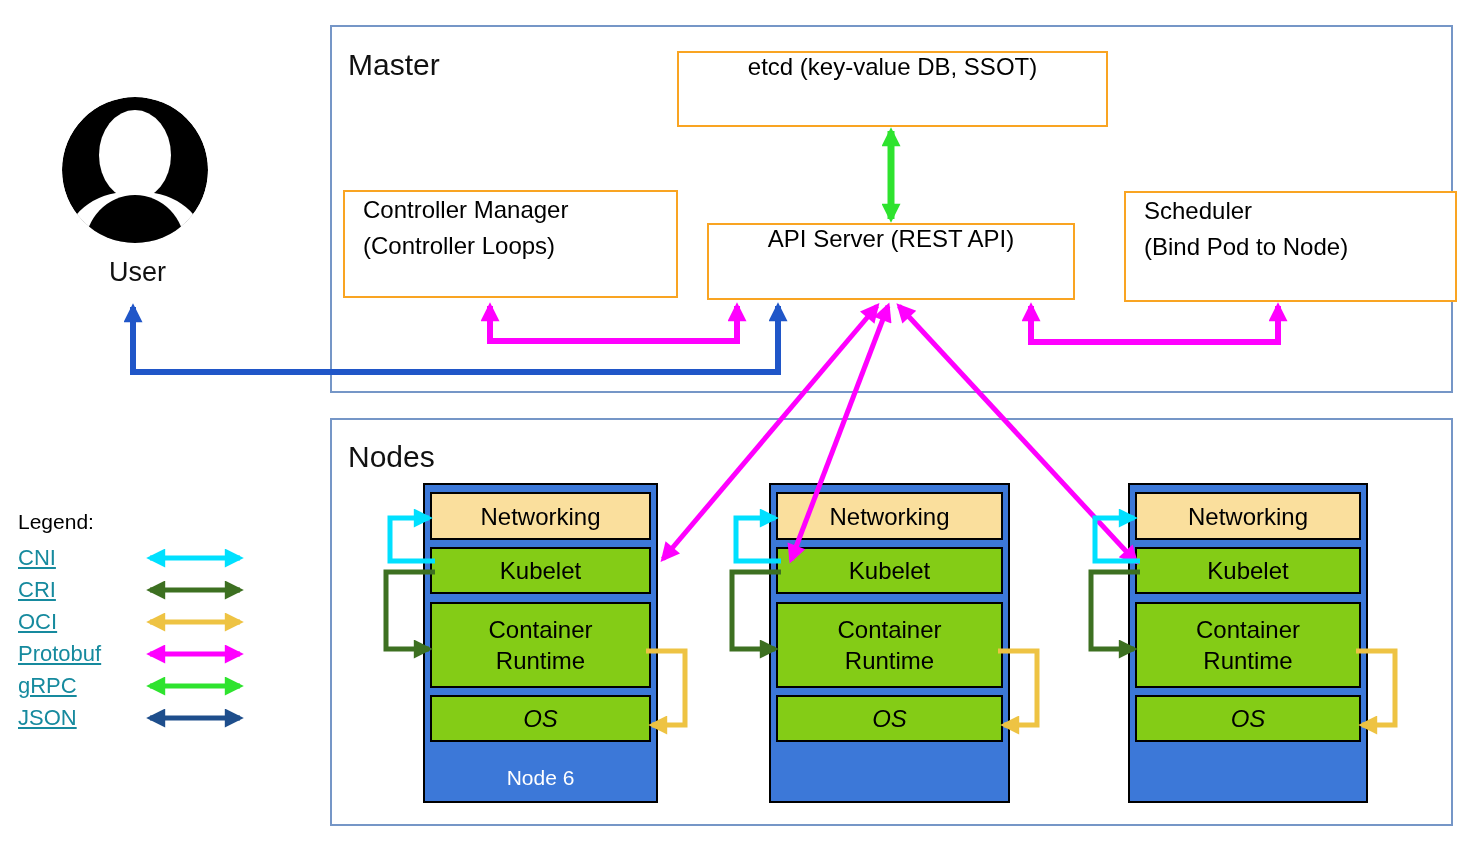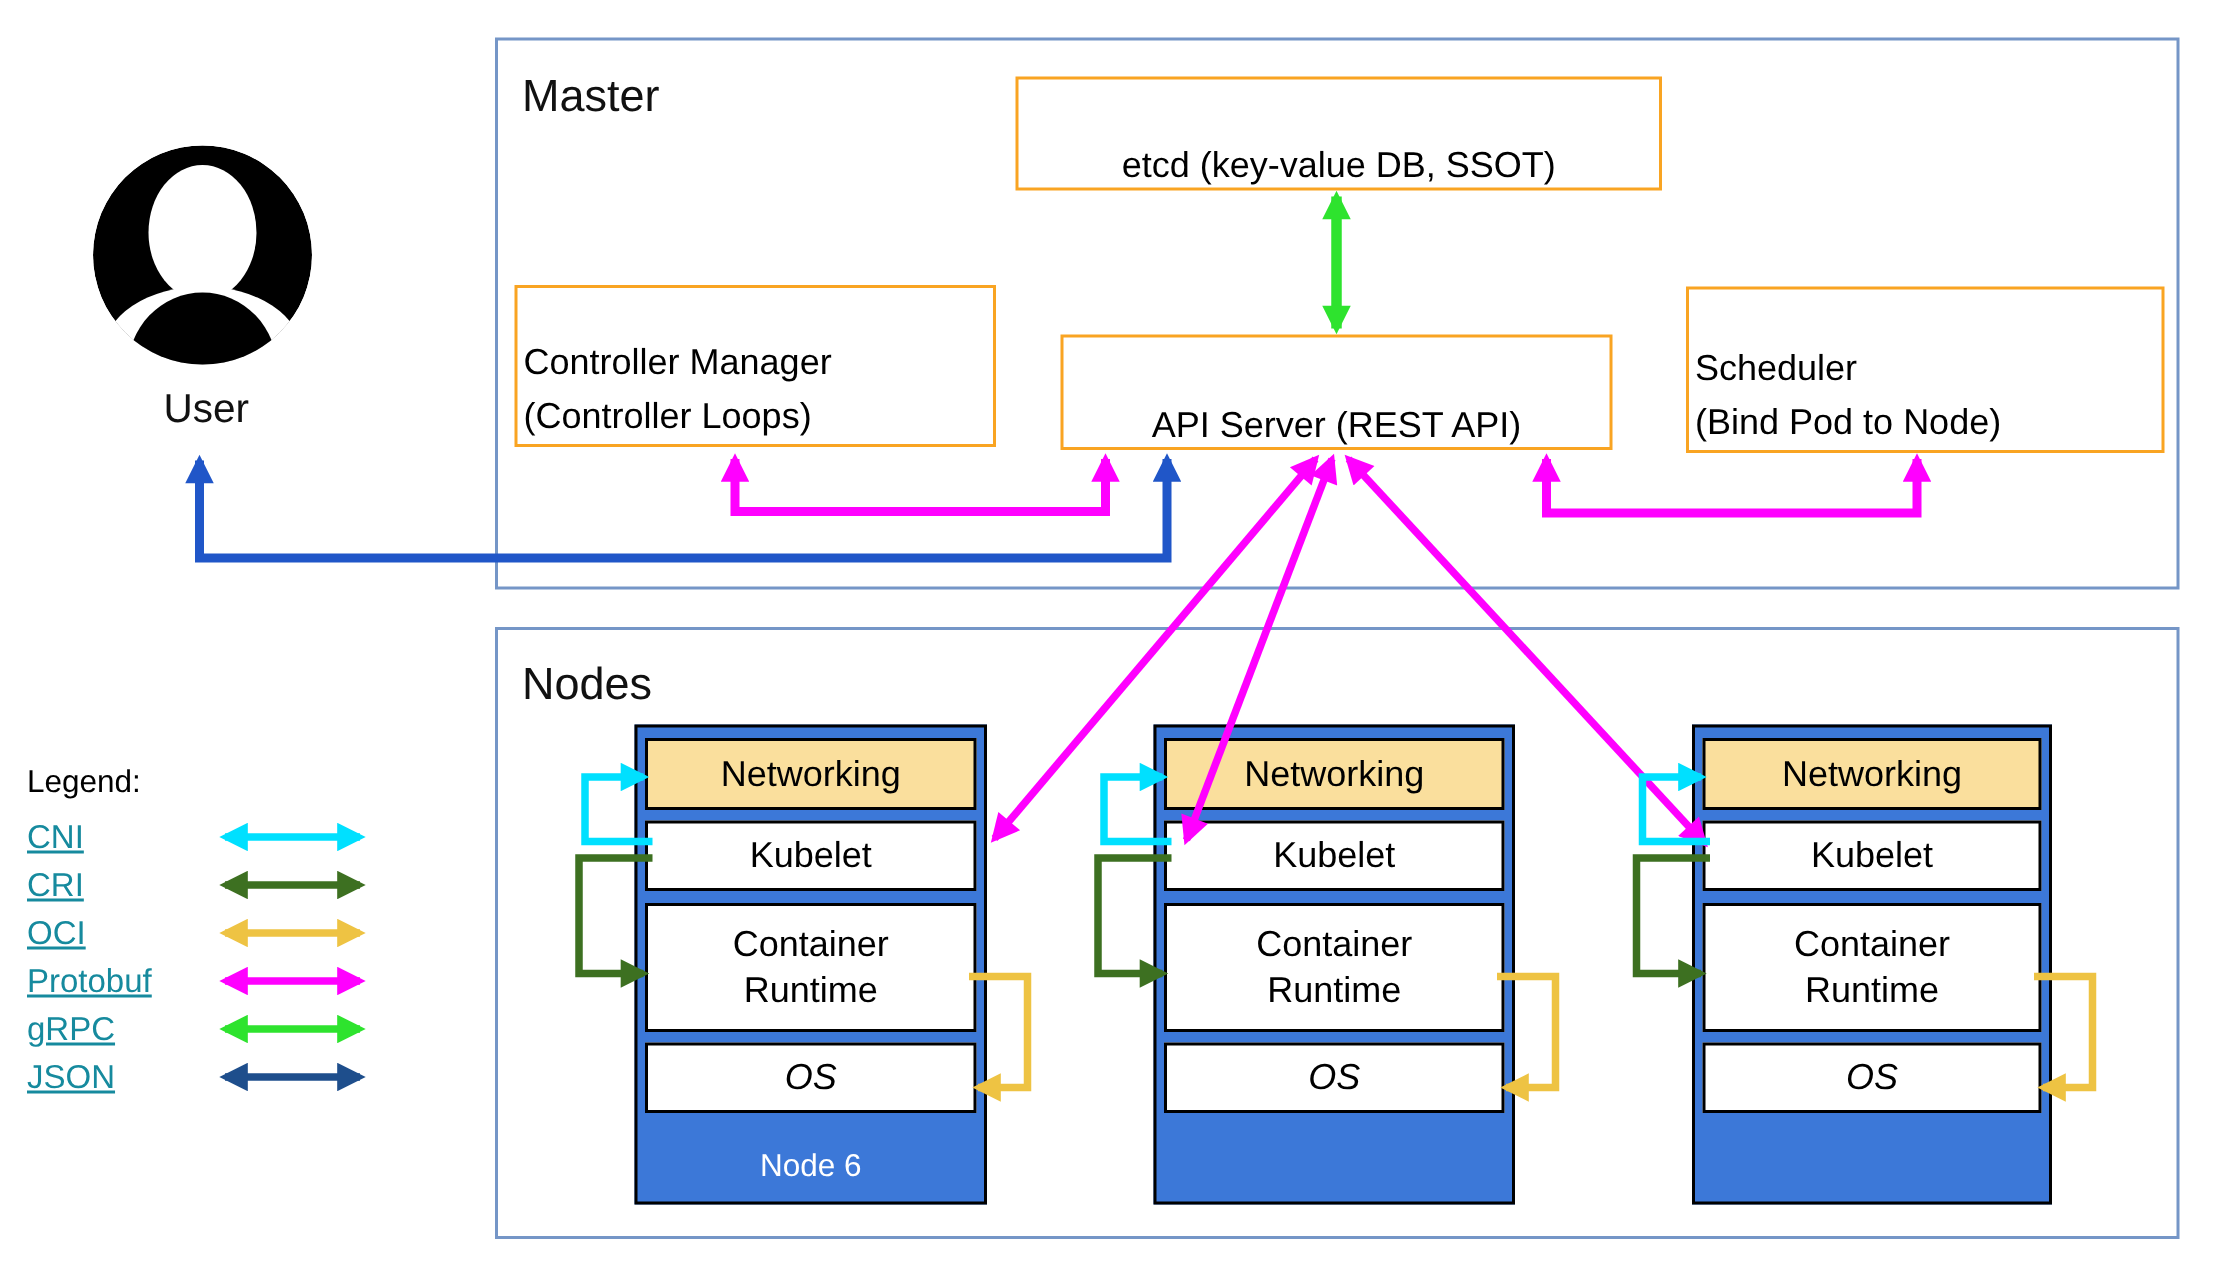--- a/index.html
+++ b/index.html
@@ -5,35 +5,35 @@
   html,body{margin:0;padding:0;background:#fff;}
   .stage{position:relative;width:1475px;height:852px;background:#fff;
          font-family:"Liberation Sans",sans-serif;overflow:hidden;}
   .frame{position:absolute;border:2px solid #7596C7;background:transparent;}
   .frame.master{left:330px;top:25px;width:1119px;height:364px;}
   .frame.nodes{left:330px;top:418px;width:1119px;height:404px;}
   .group-title{position:absolute;font-size:30px;color:#111;}
   .master-title{left:348px;top:48px;}
   .nodes-title{left:348px;top:440px;}
   .obox{position:absolute;border:2px solid #F9A422;background:#fff;color:#000;
-        font-size:24px;display:flex;flex-direction:column;justify-content:flex-end;}
+        font-size:24px;display:flex;flex-direction:column;justify-content:flex-start;}
   .obox.center{align-items:center;text-align:center;}
-  .obox.leftpad{padding-left:4px;line-height:36px;}
+  .obox.leftpad{padding-left:18px;line-height:36px;}
   .etcd-box{left:677px;top:51px;width:427px;height:72px;}
   .controller-box{left:343px;top:190px;width:313px;height:104px;}
   .api-box{left:707px;top:223px;width:364px;height:73px;}
   .scheduler-box{left:1124px;top:191px;width:311px;height:107px;}
   .user-wrap{position:absolute;left:60px;top:95px;width:155px;height:200px;}
   .user-label{position:absolute;left:60px;top:257px;width:155px;text-align:center;
               font-size:27px;color:#111;}
   .node{position:absolute;top:483px;height:320px;background:#3C78D8;border:2px solid #000;box-sizing:border-box;}
   .node.n1{left:423px;width:235px;}
   .node.n2{left:769px;width:241px;}
   .node.n3{left:1128px;width:240px;}
-  .layer{position:absolute;left:5px;right:5px;border:2px solid #000;background:#ffffff;
+  .layer{position:absolute;left:5px;right:5px;border:2px solid #000;background:#84cc16;
          color:#000;font-size:24px;display:flex;align-items:center;justify-content:center;
          text-align:center;white-space:pre-line;line-height:31px;}
   .layer.networking{top:7px;height:44px;background:#FADF9D;}
   .layer.kubelet{top:62px;height:43px;}
   .layer.runtime{top:117px;height:82px;}
   .layer.os{top:210px;height:43px;font-style:italic;}
   .node-name{position:absolute;left:0;right:0;top:276px;height:34px;line-height:34px;
              text-align:center;color:#fff;font-size:21px;}
   .legend-title{position:absolute;left:18px;top:510px;font-size:21px;color:#000;}
   .legend-item{position:absolute;left:18px;height:32px;line-height:32px;font-size:22px;}

